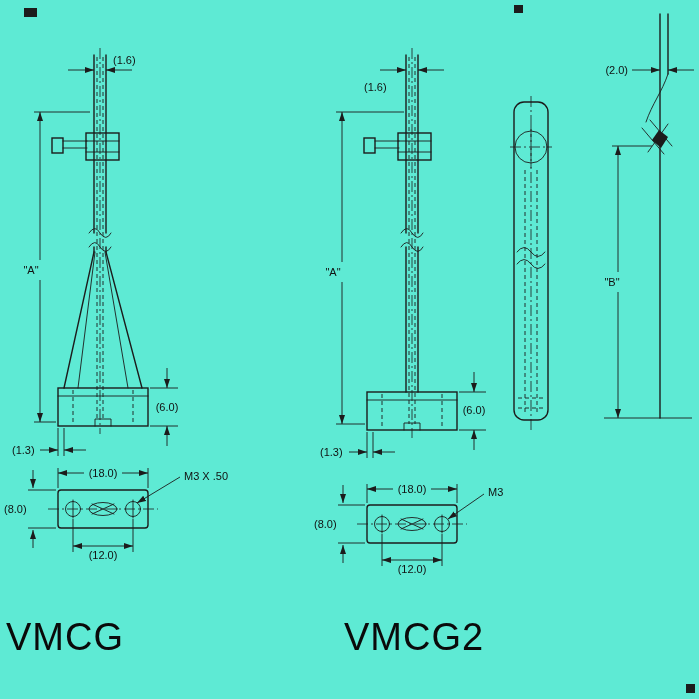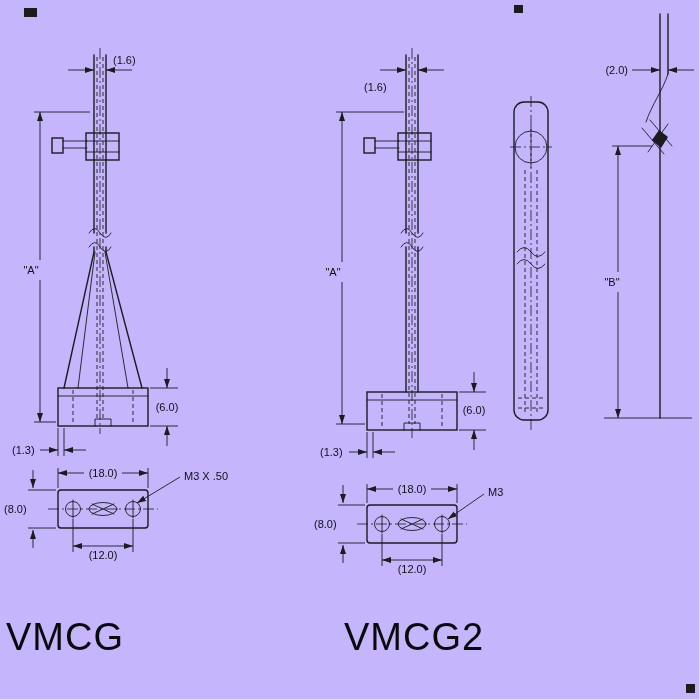--- a/index.html
+++ b/index.html
@@ -1,17 +1,17 @@
 <!DOCTYPE html>
 <html><head>
 <meta charset="utf-8">
 <style>
   html,body{margin:0;padding:0;background:#fff;}
   #canvas{
-    position:relative;width:700px;height:700px;background:#c4b5fd;
+    position:relative;width:700px;height:700px;background:#5eead4;
     font-family:"Liberation Sans", sans-serif;overflow:hidden;
     border-right:1px solid #e2e2e2;border-bottom:1px solid #e2e2e2;
     box-sizing:border-box;
   }
   svg{display:block;}
   .outline{stroke:#1c1c1c;stroke-width:1.4;fill:none;stroke-linecap:round;}
   .thin{stroke:#1c1c1c;stroke-width:0.9;fill:none;stroke-linecap:round;}
   .hidden{stroke:#1c1c1c;stroke-width:0.9;fill:none;stroke-dasharray:4 3;}
   .center{stroke:#1c1c1c;stroke-width:0.8;fill:none;stroke-dasharray:11 3 2 3;}
   .dim{stroke:#1c1c1c;stroke-width:0.9;fill:none;}

